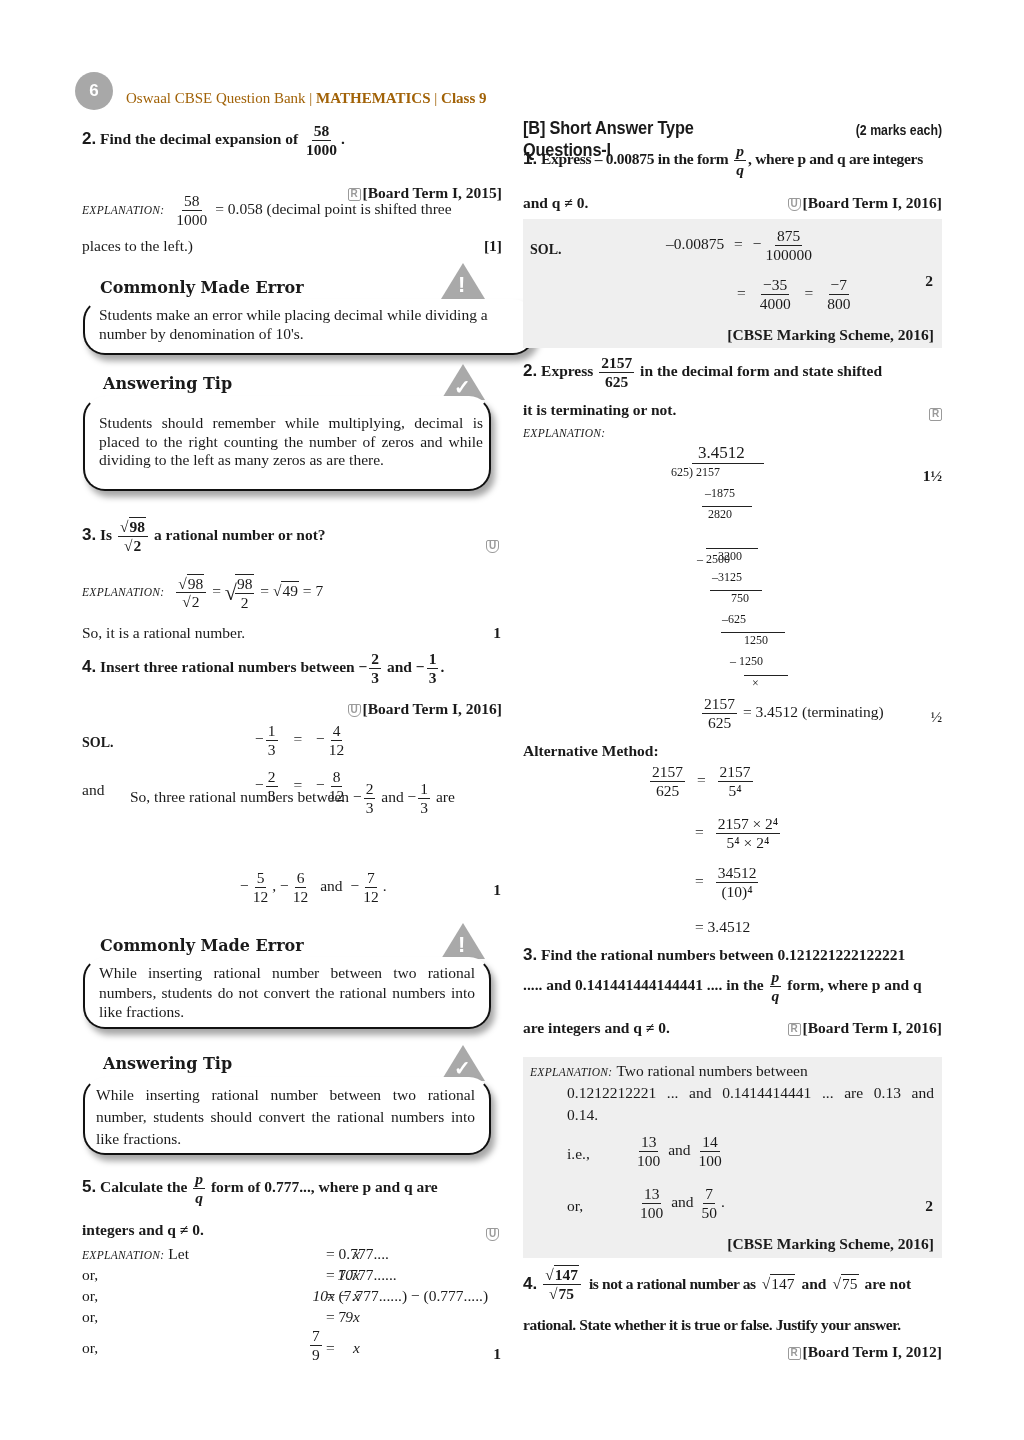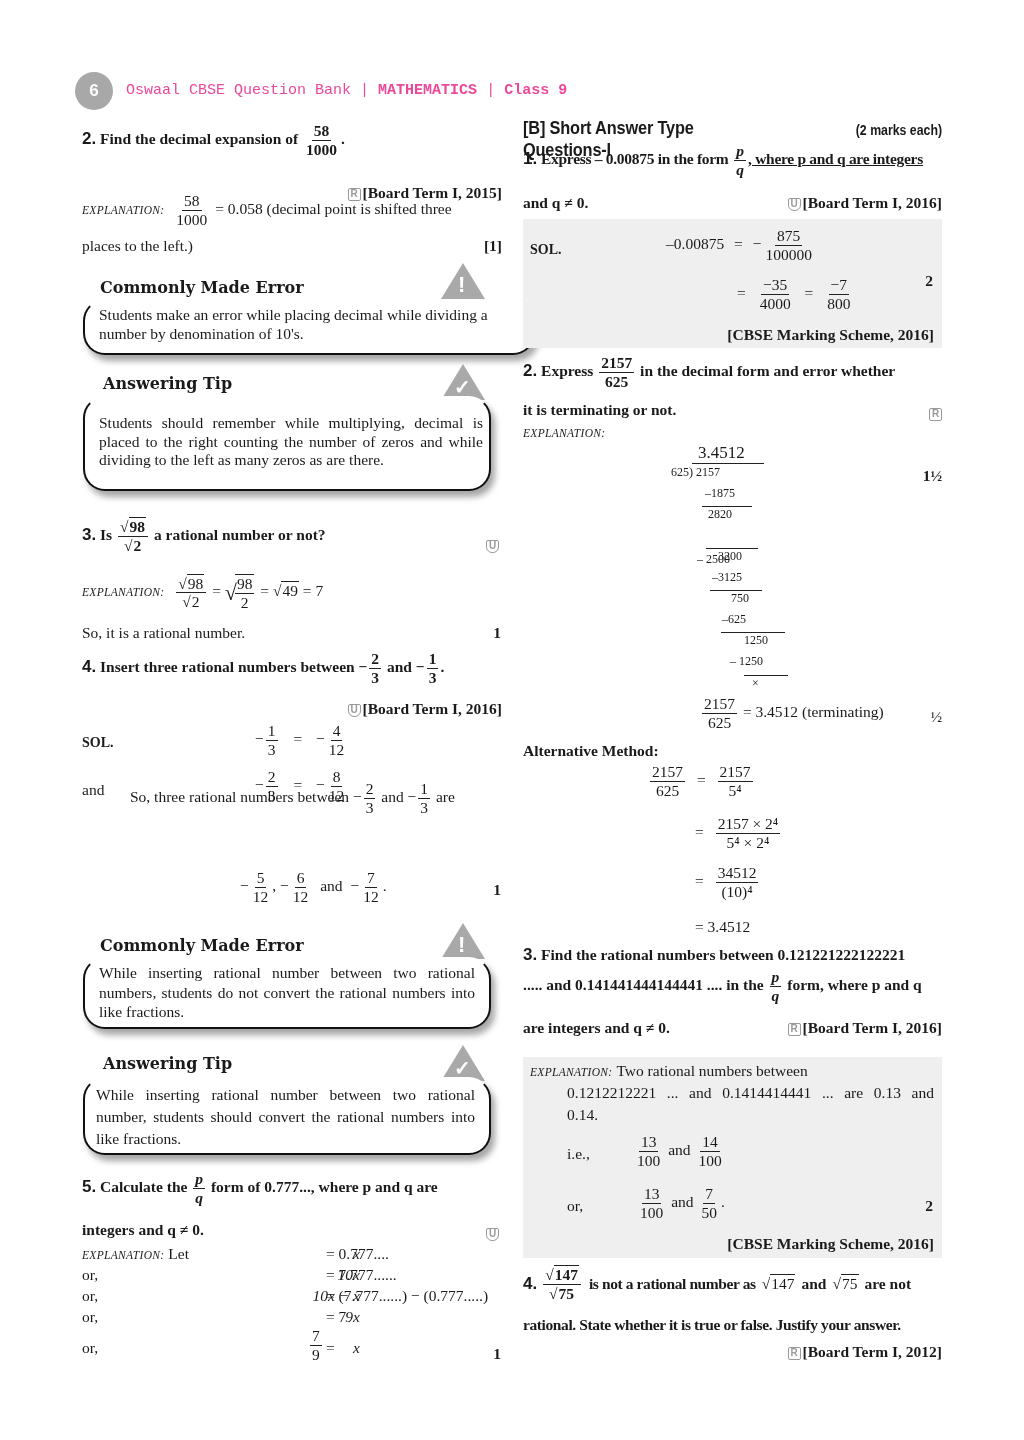--- a/index.html
+++ b/index.html
@@ -20,21 +20,21 @@
   .tag-icon.u { border-radius: 2px 2px 6px 6px; }
   .ref { font-weight: bold; font-size: 15.5px; }
   .mark { font-weight: bold; }
   .gray-box { background: #efefef; }
   .callout-title { font-family: "DejaVu Serif", "Liberation Serif", serif; font-weight: bold; font-size: 16px; color: #1a1a1a; }
   .callout-box { border: 2px solid #111; border-top-color: transparent; border-radius: 22px; background: #ffffff; box-shadow: 4px 6px 6px rgba(0,0,0,0.35); }
   .callout-text { font-size: 15.5px; line-height: 19px; text-align: justify; }
   .tri { width: 0; height: 0; border-left: 22px solid transparent; border-right: 22px solid transparent; border-bottom: 36px solid #a9a9a9; }
   .tri-mark { position: absolute; color: #fff; font-family: "Liberation Sans", sans-serif; font-weight: bold; }
   .header-circle { width: 38px; height: 38px; border-radius: 50%; background: #a8a8a8; color: #fff; font-family: "Liberation Sans", sans-serif; font-weight: bold; font-size: 17px; display: flex; align-items: center; justify-content: center; }
-  .header-text { font-family: Liberation Mono, monospace; font-size: 15px; color: #ec4899; }
+  .header-text { font-family: Liberation Serif, serif; font-size: 15px; color: #a16207; margin-top: 8px; }
   .section-title { font-family: "Liberation Sans", "DejaVu Sans", sans-serif; font-weight: bold; font-size: 19px; transform: scaleX(0.86); transform-origin: left; letter-spacing: -0.2px; }
   .section-sub { font-family: "Liberation Sans", "DejaVu Sans", sans-serif; font-weight: bold; font-size: 14px; transform: scaleX(0.88); transform-origin: right; }
   .line { position: absolute; border-top: 1px solid #222; }
   .ld { font-size: 12px; position: absolute; }
 </style>
 </head>
 <body>
 
 <div class="abs header-circle" style="left:75px;top:72px;">
     <span>6</span>
@@ -235,21 +235,21 @@
 
 <div class="abs section-title" style="left:523px;top:117px;width:300px;">[B] Short Answer Type Questions-I</div>
 <div class="abs section-sub" style="right:82px;top:122px;">(2 marks each)</div>
 
 <div class="abs" style="left:523px;top:142px;width:420px;">
   <span class="qnum">1.</span>
   <span class="qtext" style="letter-spacing:-0.3px;">Express – 0.00875 in the form</span>
   <span class="frac qtext i">
       <span class="n">p</span>
       <span class="d">q</span>
-    </span><span class="qtext" style="letter-spacing:-0.3px;text-decoration:underline;">, where p and q are integers</span>
+    </span><span class="qtext" style="letter-spacing:-0.3px;">, where p and q are integers</span>
 </div>
 <div class="abs qtext" style="left:523px;top:194px;">and q ≠ 0.</div>
 <div class="abs ref" style="right:82px;top:194px;"><span class="tag-icon u">U</span><span>[Board Term I, 2016]</span></div>
 <div class="abs gray-box" style="left:523px;top:219px;width:419px;height:129px;">
   <div class="abs b" style="left:7px;top:23px;font-size:14px;">SOL.</div>
   <div class="abs" style="left:143px;top:8px;">
     <span>–0.00875</span>
     <span style="margin:0 6px;">=</span>
     −<span class="frac">
         <span class="n">875</span>
@@ -272,21 +272,21 @@
   <div class="abs b" style="right:8px;top:107px;">[CBSE Marking Scheme, 2016]</div>
 </div>
 
 <div class="abs" style="left:523px;top:354px;width:420px;">
   <span class="qnum">2.</span>
   <span class="qtext">Express</span>
   <span class="frac qtext">
       <span class="n">2157</span>
       <span class="d">625</span>
     </span>
-  <span class="qtext">in the decimal form and error whether</span>
+  <span class="qtext">in the decimal form and state shifted</span>
 </div>
 <div class="abs qtext" style="left:523px;top:401px;">it is terminating or not.</div>
 <div class="abs" style="right:80px;top:404px;"><span class="tag-icon">R</span></div>
 <div class="abs expl" style="left:523px;top:427px;">EXPLANATION:</div>
 
 <div>
   <div class="ld" style="left:698px;top:443px;font-size:17px;">3.4512</div>
   <div class="line" style="left:692px;top:463px;width:72px;"></div>
   <div class="ld" style="left:671px;top:465px;">625) 2157</div>
   <div class="ld" style="left:697px;top:486px;margin-left:8px;">–1875</div>

